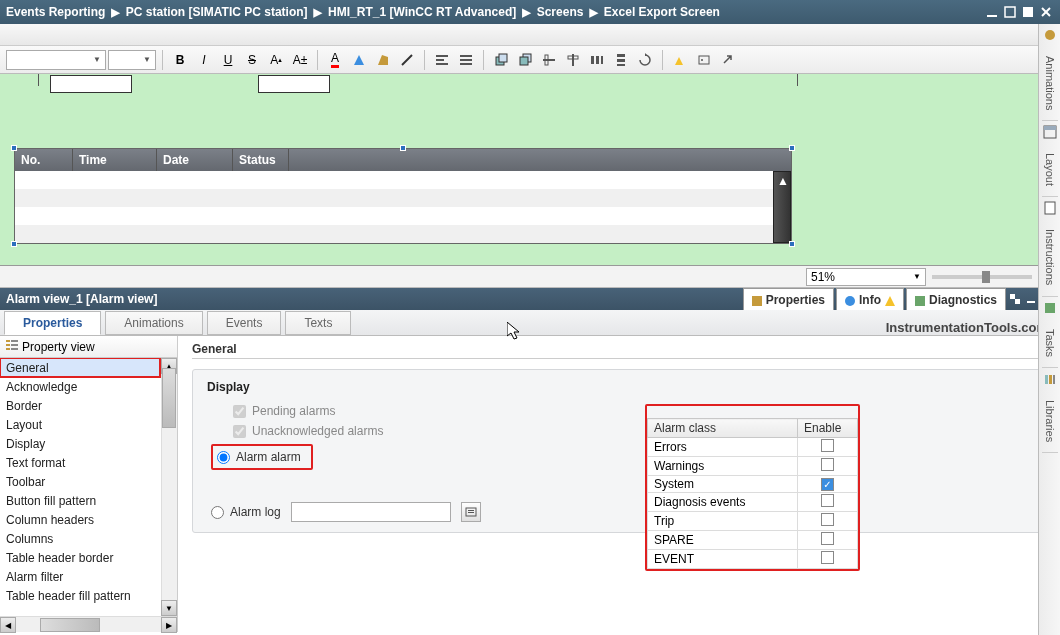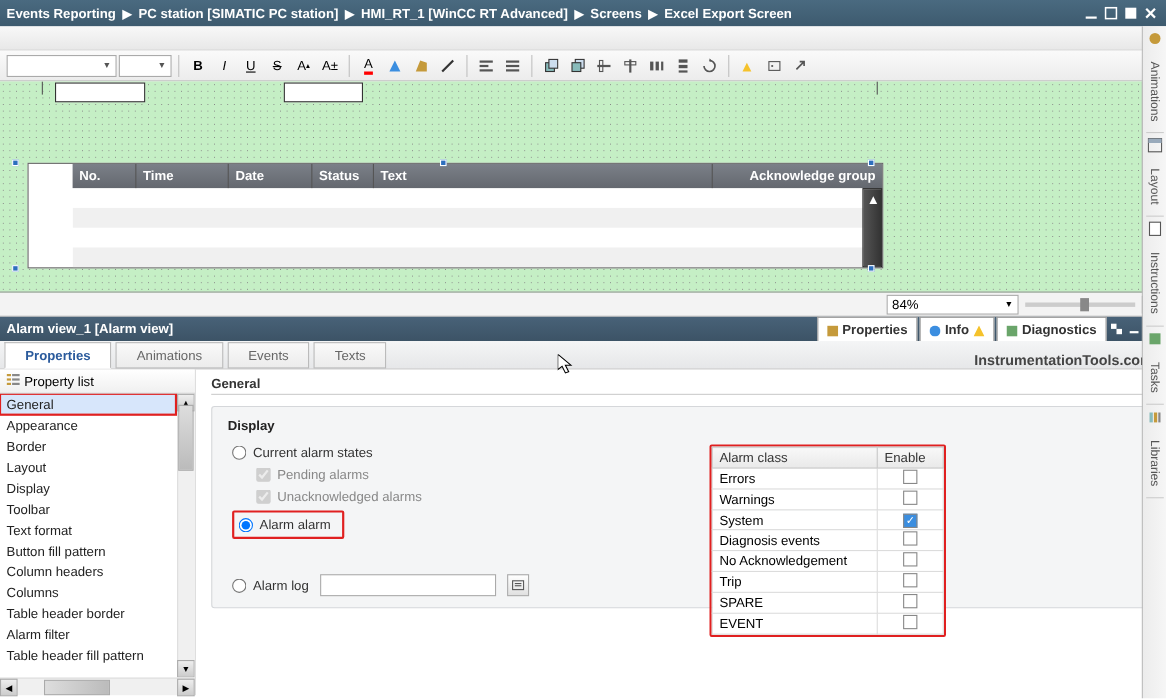--- a/index.html
+++ b/index.html
@@ -21,21 +21,21 @@
 .fmtbar .combo { height: 20px; border: 1px solid #aaa; background: #fff; min-width: 90px; display: inline-flex; align-items: center; padding: 0 4px; }
 .fmtbar .combo .drop { margin-left: auto; font-size: 8px; color: #555; }
 .fmtbar .sepv { width: 1px; height: 20px; background: #c0c0c0; margin: 0 4px; }
 .tbtn { width: 22px; height: 22px; display: inline-flex; align-items: center; justify-content: center; border: 1px solid transparent; border-radius: 2px; }
 
 
 .editor { position: relative; height: 192px; background-image: radial-gradient(circle, #888 0.5px, transparent 0.5px); background-size: 6px 6px; background-color: #c5efc5; border-bottom: 1px solid #999; overflow: hidden; }
 .editor .topedge { position:absolute; top:0; left:38px; width:760px; height:12px; border-left:1px solid #555; border-right:1px solid #555;}
 .editor .fieldbox1 { position: absolute; top: 1px; left: 50px; width: 82px; height: 18px; background: #fff; border: 1px solid #333; }
 .editor .fieldbox2 { position: absolute; top: 1px; left: 258px; width: 72px; height: 18px; background: #fff; border: 1px solid #333; }
-.alarmview { position: absolute; top: 74px; left: 25px; width: 778px; height: 96px; background: #fff; border: 1px solid #666; padding-left: 40px; }
+.alarmview { position: absolute; top: 74px; left: 14px; width: 778px; height: 96px; background: #fff; border: 1px solid #666; }
 .alarmview .hdr { height: 22px; background: linear-gradient(to bottom,#7b8088,#64686f); display: flex; align-items: center; }
 .alarmview .hdr .col { color: #fff; font-weight: bold; padding: 0 6px; border-right: 1px solid #555; height: 100%; display: flex; align-items: center; }
 .alarmview .rows { height: 72px; overflow: hidden; }
 .alarmview .rows .r { height: 18px; }
 .alarmview .rows .r:nth-child(even){ background:#f0f0f0; }
 .alarmview .scroll { position: absolute; right: 0; top: 22px; width: 18px; height: 72px; }
 .alarmview .scroll .up { position:absolute; top:0; right:0; width:18px; height:72px; background:linear-gradient(to right,#555,#333); border:1px solid #222;}
 .alarmview .scroll .arrow { position:absolute; top:2px; left:3px; color:#fff; font-size:12px;}
 .handle { position:absolute; width:6px; height:6px; background:#2d6fbe; border:1px solid #fff; }
 
@@ -86,21 +86,21 @@
 .radioline { display:flex; align-items:center; gap:6px; color:#333;}
 .radioline input[type=radio]{ width:13px; height:13px;}
 .radioline.hlbox { border:2px solid #e02020; padding:4px 10px 4px 4px; border-radius:2px; width:fit-content;}
 .subchk { margin-left:22px; display:flex; align-items:center; gap:6px; color:#888;}
 .subchk input{width:13px; height:13px;}
 .almlogrow{ display:flex; align-items:center; gap:10px;}
 .almlogrow .fld{ width:160px; height:20px; border:1px solid #aaa; background:#fff;}
 .almlogrow .pick{ width:20px; height:20px; border:1px solid #aaa; background:linear-gradient(to bottom,#fff,#e0e0e0); display:flex; align-items:center; justify-content:center;}
 
 .classtable { position:absolute; left:452px; top:34px; border:2px solid #e02020; padding:0; border-radius:2px;}
-.classtable table{ border-collapse:collapse;}
+.classtable table{ border-collapse:collapse;margin-top:12px;}
 .classtable th{ background:linear-gradient(to bottom,#f8f8f8,#e9e9e9); border:1px solid #c8c8c8; text-align:left; font-weight:normal; padding:2px 6px; color:#333;}
 .classtable td{ border:1px solid #dcdcdc; padding:1px 6px; background:#fff;}
 .classtable .chkcell{ text-align:center; width:60px;}
 .chkbox{ width:13px; height:13px; display:inline-block; border:1px solid #888; background:#fff;}
 .chkbox.on{ background:#3b8ee0;}
 .chkbox.on::after{ content:"✓"; color:#fff; font-size:10px; display:block; line-height:11px; text-align:center;}
 
 .cursor-arrow { position:absolute; left:507px; top:322px; pointer-events:none; }
 
 
@@ -273,22 +273,20 @@
 <div class="editor">
   <div class="topedge"></div>
   <div class="fieldbox1"></div>
   <div class="fieldbox2"></div>
   <div class="alarmview">
     <div class="hdr">
       <div class="col" style="width:58px">No.</div>
       <div class="col" style="width:84px">Time</div>
       <div class="col" style="width:76px">Date</div>
       <div class="col" style="width:56px">Status</div>
-      <div class="col" style="width:308px">Text</div>
-      <div class="col" style="flex:1;border-right:none;justify-content:flex-end">Acknowledge group</div>
     </div>
     <div class="rows">
         <div class="r"></div>
         <div class="r"></div>
         <div class="r"></div>
         <div class="r"></div>
       </div>
     <div class="scroll">
         <div class="up">
           <span class="arrow">▲</span>
@@ -300,21 +298,21 @@
   <div class="handle" style="left:400px; top:71px"></div>
   <div class="handle" style="left:789px; top:71px"></div>
   <div class="handle" style="left:11px; top:167px"></div>
   <div class="handle" style="left:789px; top:167px"></div>
   <div class="rightcol"></div>
 </div>
 
 <div class="zoombar">
   <div class="zc">
     <div class="zin">
-        <span>84%</span>
+        <span>51%</span>
         <span style="margin-left:auto;font-size:8px">▼</span>
       </div>
     <div class="slider">
         <div class="knob"></div>
       </div>
     <div class="btni">⊞</div>
   </div>
 </div>
 
 <div class="proptitle">
@@ -381,31 +379,31 @@
   <div class="left">
     <div class="hdr">
       <span><svg width="12" height="12">
             <rect x="0" y="1" width="4" height="2" fill="#c59a3b"></rect>
             <rect x="0" y="5" width="4" height="2" fill="#c59a3b"></rect>
             <rect x="0" y="9" width="4" height="2" fill="#c59a3b"></rect>
             <rect x="5" y="1" width="7" height="2" fill="#888"></rect>
             <rect x="5" y="5" width="7" height="2" fill="#888"></rect>
             <rect x="5" y="9" width="7" height="2" fill="#888"></rect>
           </svg></span>
-      <span>Property list</span>
+      <span>Property view</span>
     </div>
     <div class="list">
       <div class="items" id="proplist-items">
           <div class="item sel">General</div>
-          <div class="item">Appearance</div>
+          <div class="item">Acknowledge</div>
           <div class="item">Border</div>
           <div class="item">Layout</div>
           <div class="item">Display</div>
+          <div class="item">Text format</div>
           <div class="item">Toolbar</div>
-          <div class="item">Text format</div>
           <div class="item">Button fill pattern</div>
           <div class="item">Column headers</div>
           <div class="item">Columns</div>
           <div class="item">Table header border</div>
           <div class="item">Alarm filter</div>
           <div class="item">Table header fill pattern</div>
         </div>
       <div class="vscroll">
         <div class="arr" style="top:0">▲</div>
         <div class="thumb"></div>
@@ -417,24 +415,20 @@
       <div class="thumb"></div>
       <div class="arr" style="right:0">▶</div>
     </div>
   </div>
 
   <div class="right">
     <div class="sectitle">General</div>
     <div class="panel">
       <div class="ptitle">Display</div>
       <div class="radiogrp">
-        <label class="radioline">
-          <input type="radio" name="dispmode" style="">
-            <span>Current alarm states</span>
-        </label>
         <label class="subchk">
           <input type="checkbox" checked="" disabled="" style="">
             <span>Pending alarms</span>
         </label>
         <label class="subchk">
           <input type="checkbox" checked="" disabled="" style="">
             <span>Unacknowledged alarms</span>
         </label>
         <label class="radioline hlbox">
           <input type="radio" name="dispmode" checked="" style="">
@@ -476,24 +470,20 @@
               </tr>
               <tr>
                 <td>System</td>
                 <td class="chkcell"><span class="chkbox on"></span></td>
               </tr>
               <tr>
                 <td>Diagnosis events</td>
                 <td class="chkcell"><span class="chkbox"></span></td>
               </tr>
               <tr>
-                <td>No Acknowledgement</td>
-                <td class="chkcell"><span class="chkbox"></span></td>
-              </tr>
-              <tr>
                 <td>Trip</td>
                 <td class="chkcell"><span class="chkbox"></span></td>
               </tr>
               <tr>
                 <td>SPARE</td>
                 <td class="chkcell"><span class="chkbox"></span></td>
               </tr>
               <tr>
                 <td>EVENT</td>
                 <td class="chkcell"><span class="chkbox"></span></td>

